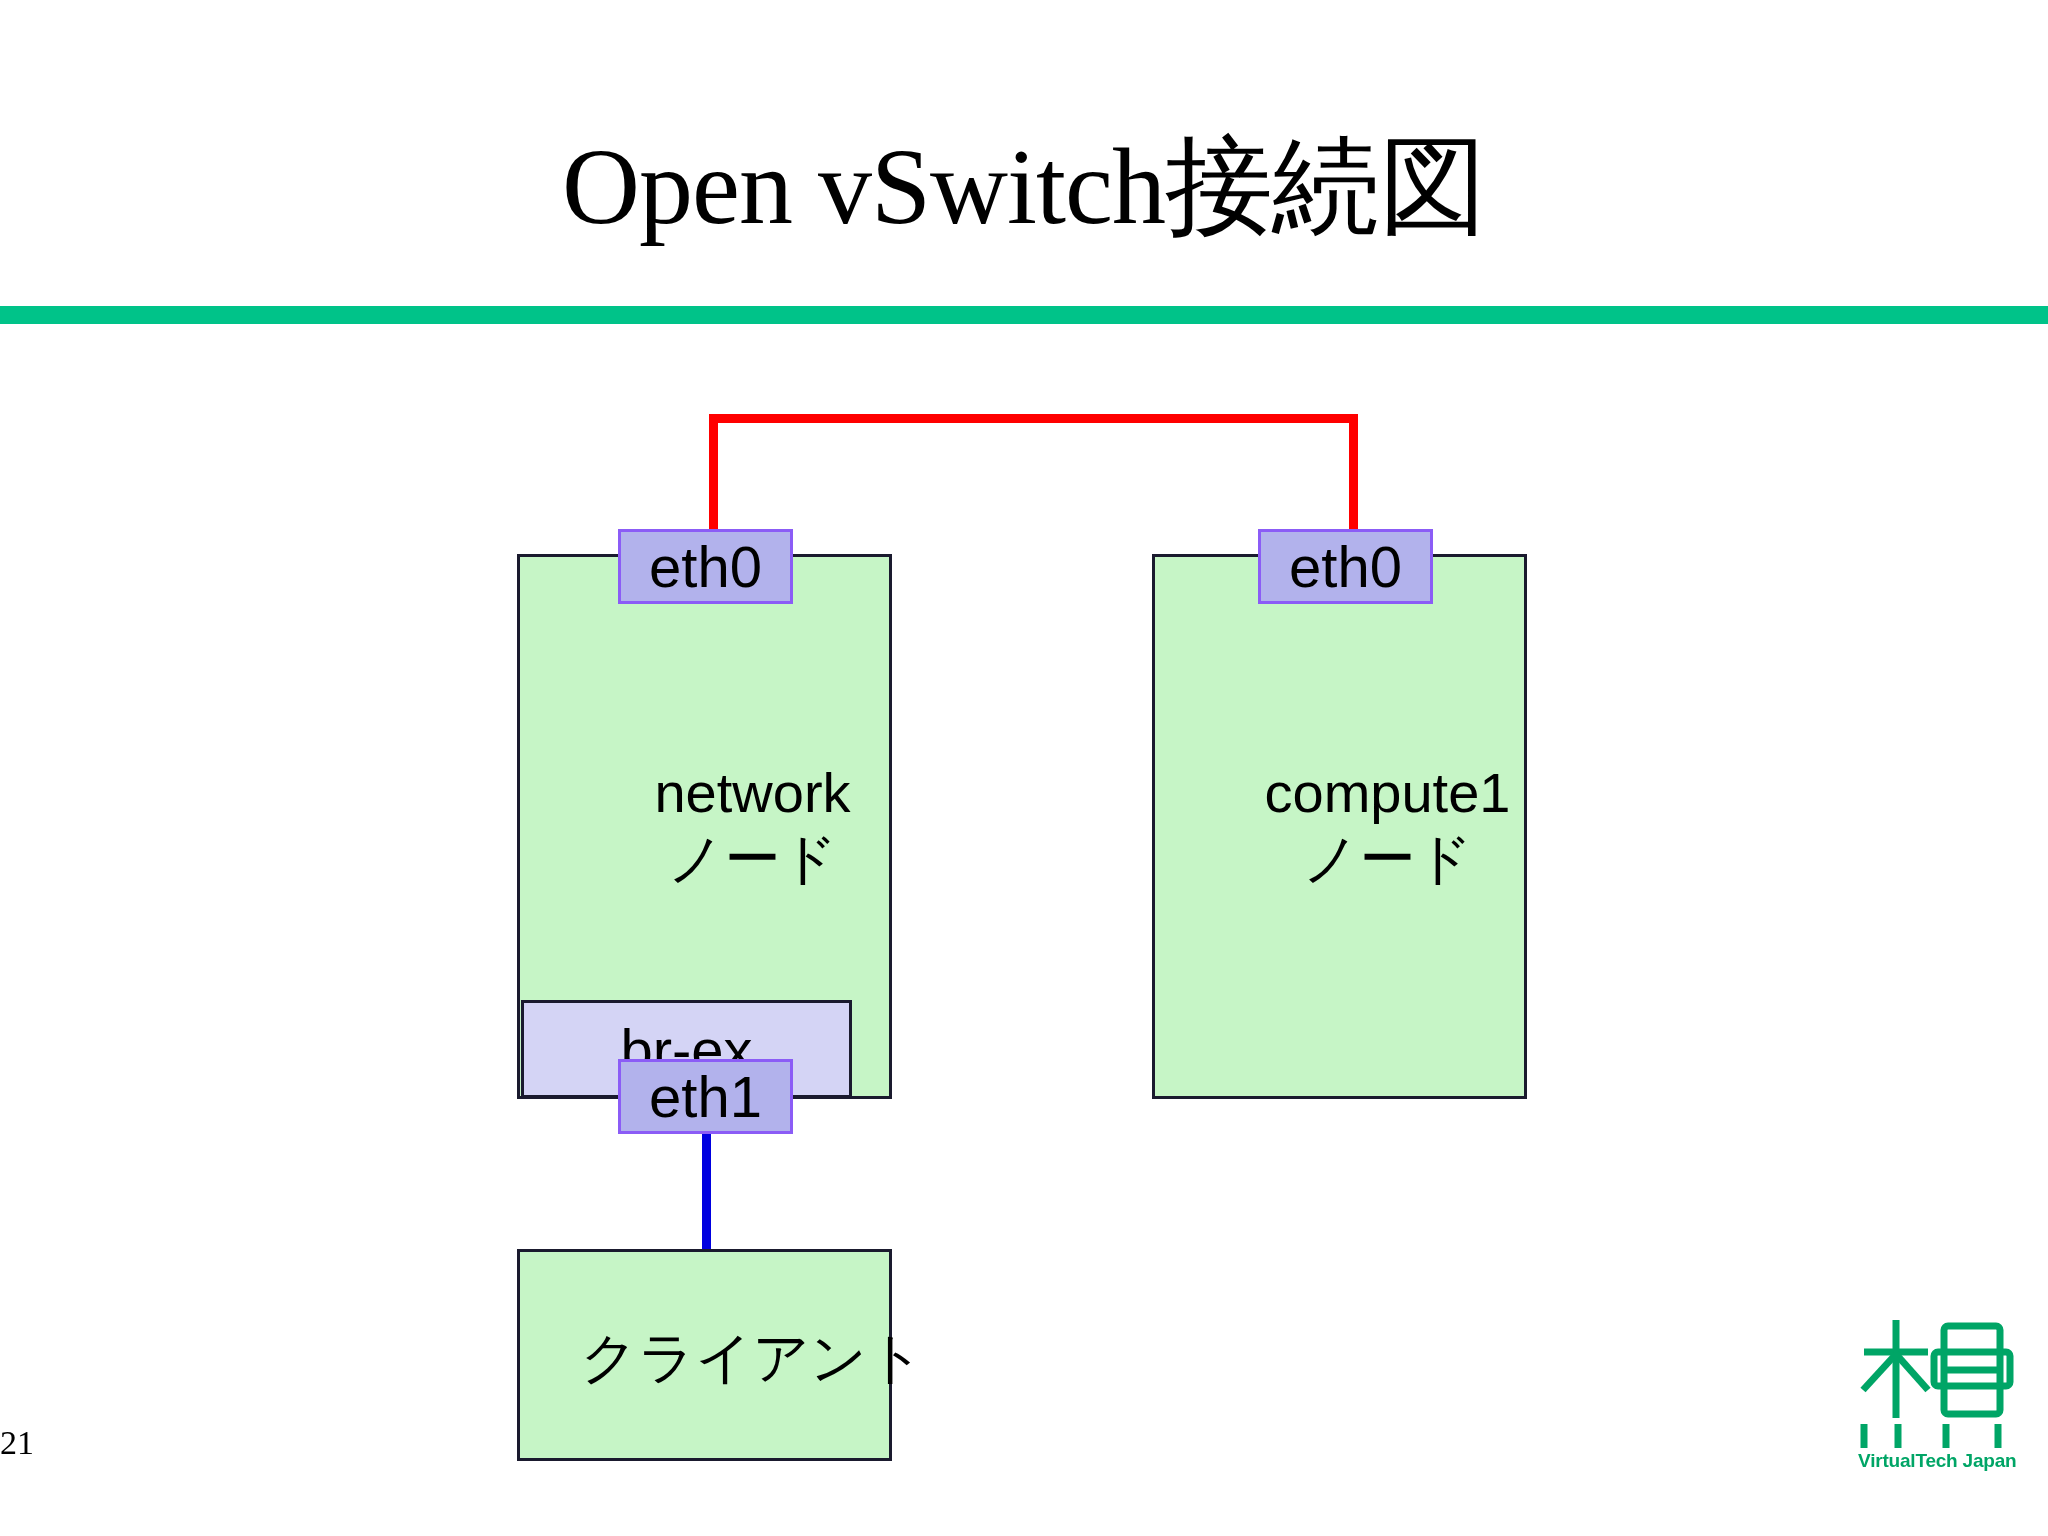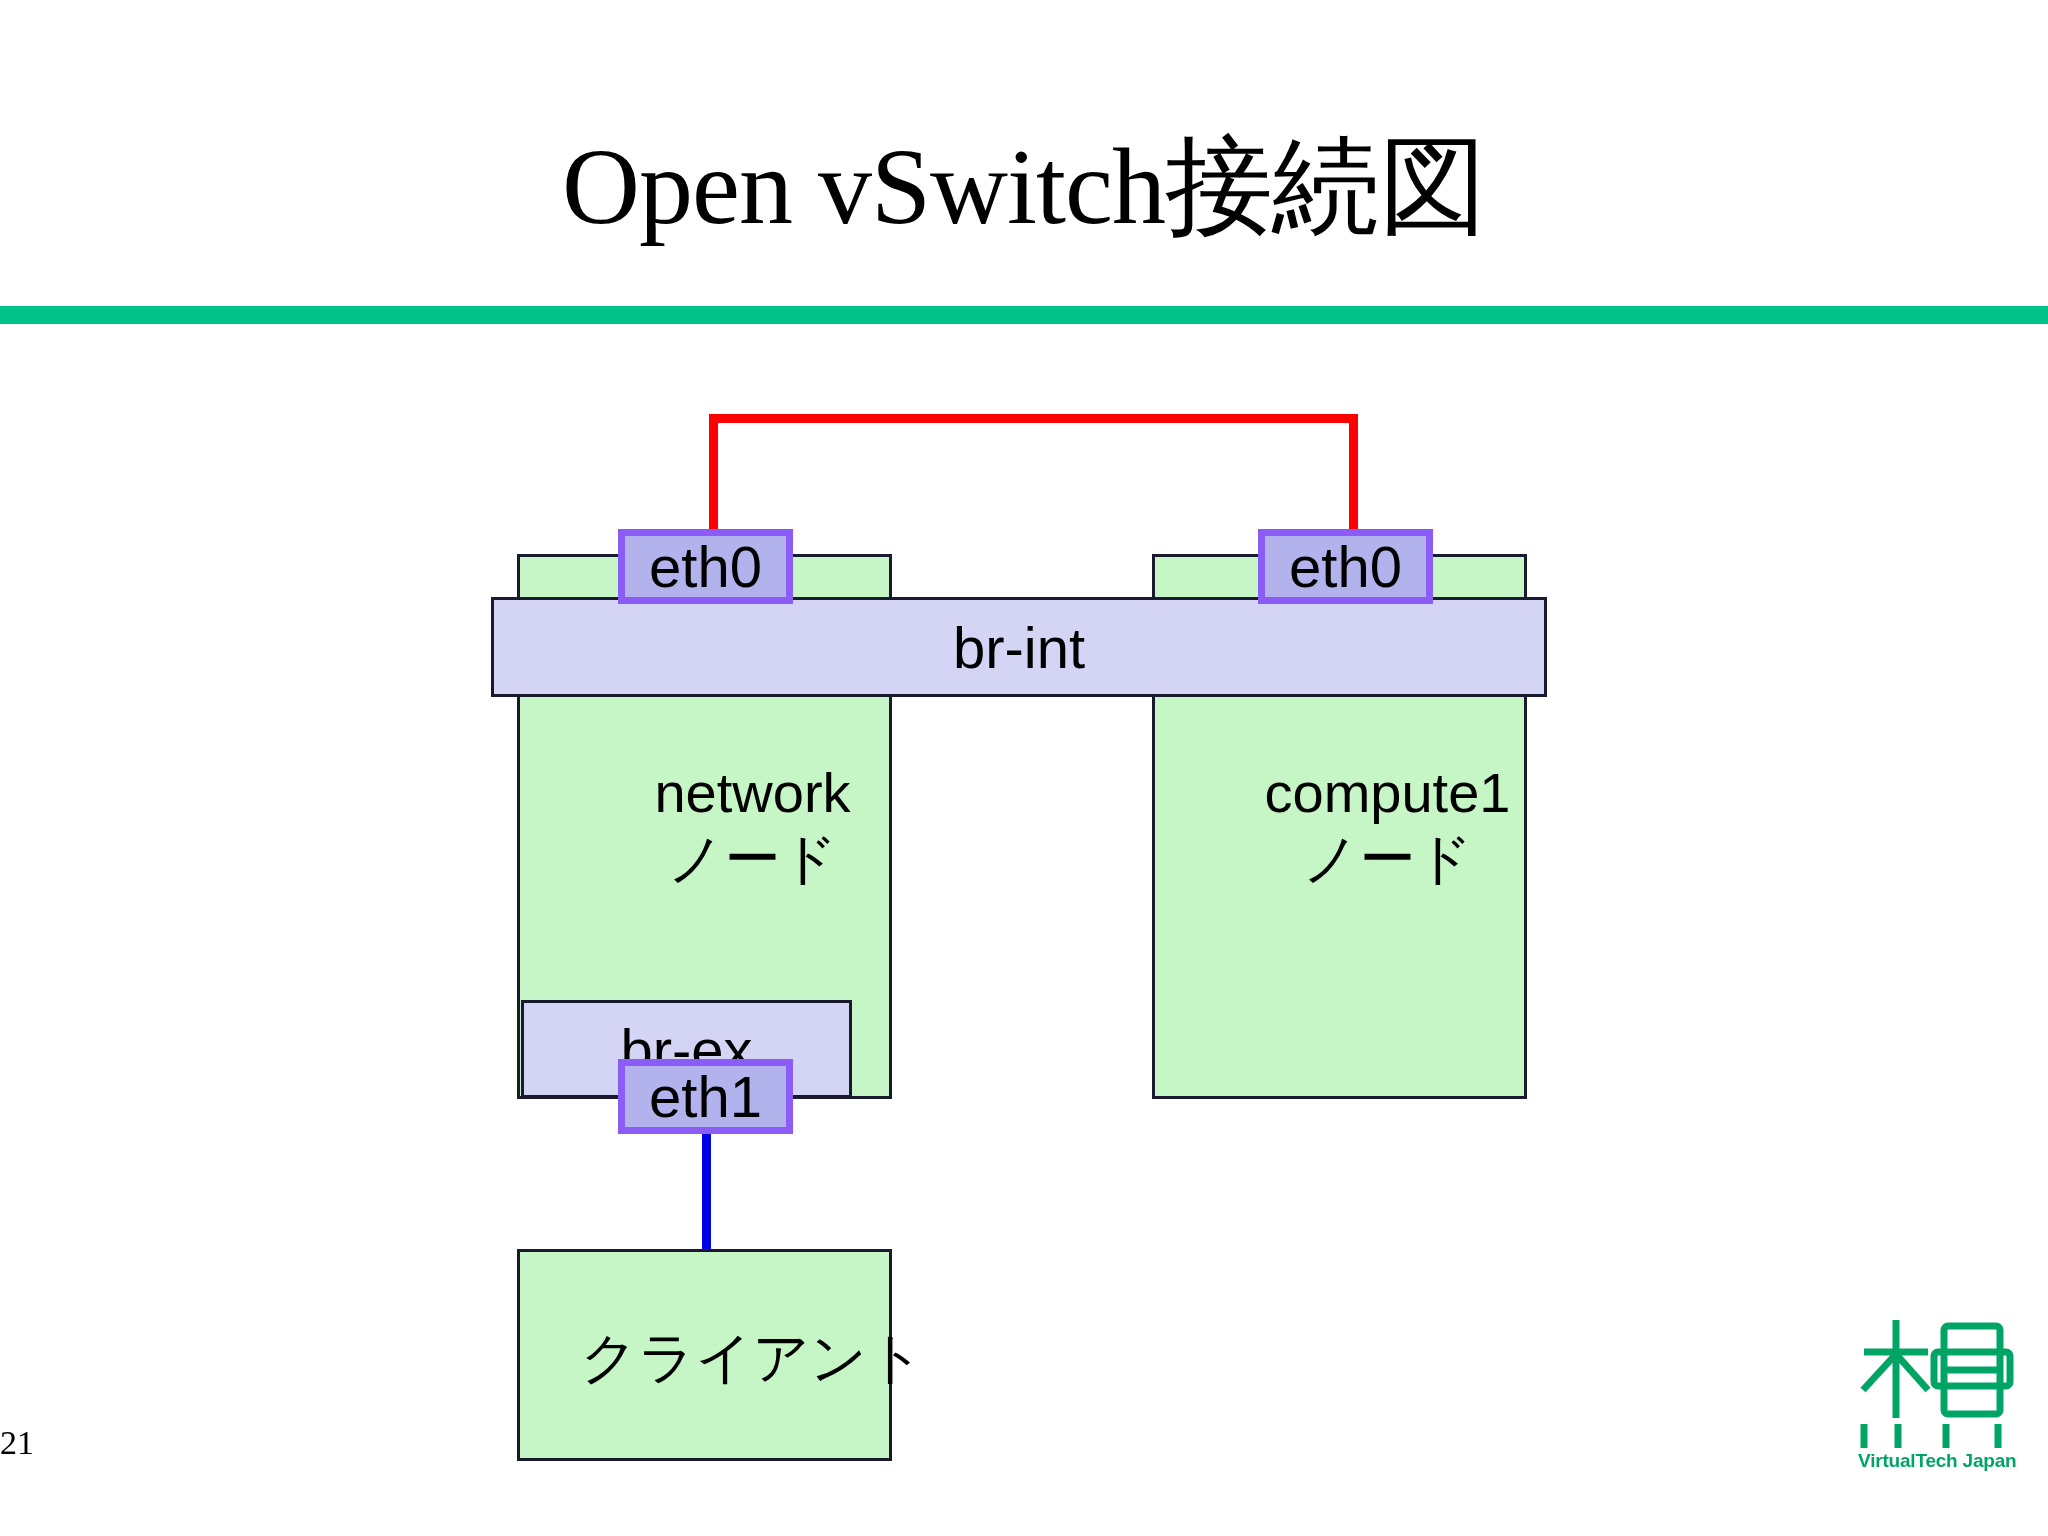--- a/index.html
+++ b/index.html
@@ -67,21 +67,21 @@
     background: #d4d4f5;
     color: #000;
     font-size: 58px;
     display: flex;
     align-items: center;
     justify-content: center;
   }
   .port {
     position: absolute;
     box-sizing: border-box;
-    border: 7px solid #8b5cf6;
+    border: 3px solid #8b5cf6;
     background: #b2b2ec;
     color: #000;
     font-size: 58px;
     display: flex;
     align-items: center;
     justify-content: center;
   }
   .wire {
     position: absolute;
     background: #ff0000;
@@ -134,23 +134,20 @@
 
   <div class="wire" style="left:709px; top:414px; width:312px; height:9px;"></div>
   <div class="wire" style="left:709px; top:414px; width:9px; height:120px;"></div>
   <div class="wire" style="left:1349px; top:414px; width:9px; height:120px;"></div>
   <div class="wire" style="left:1012px; top:414px; width:346px; height:9px;"></div>
 
   <div class="node" style="left:517px; top:554px; width:375px; height:545px;"></div>
 
   <div class="node" style="left:1152px; top:554px; width:375px; height:545px;"></div>
 
-  <div class="bridge" style="left:491px; top:597px; width:1056px; height:100px;">
-    <span>br-int</span>
-  </div>
 
   <div class="port" style="left:618px; top:529px; width:175px; height:75px;">
     <span>eth0</span>
   </div>
 
   <div class="port" style="left:1258px; top:529px; width:175px; height:75px;">
     <span>eth0</span>
   </div>
 
   <div class="node-label" style="left:517px; top:760px; width:375px;">network

